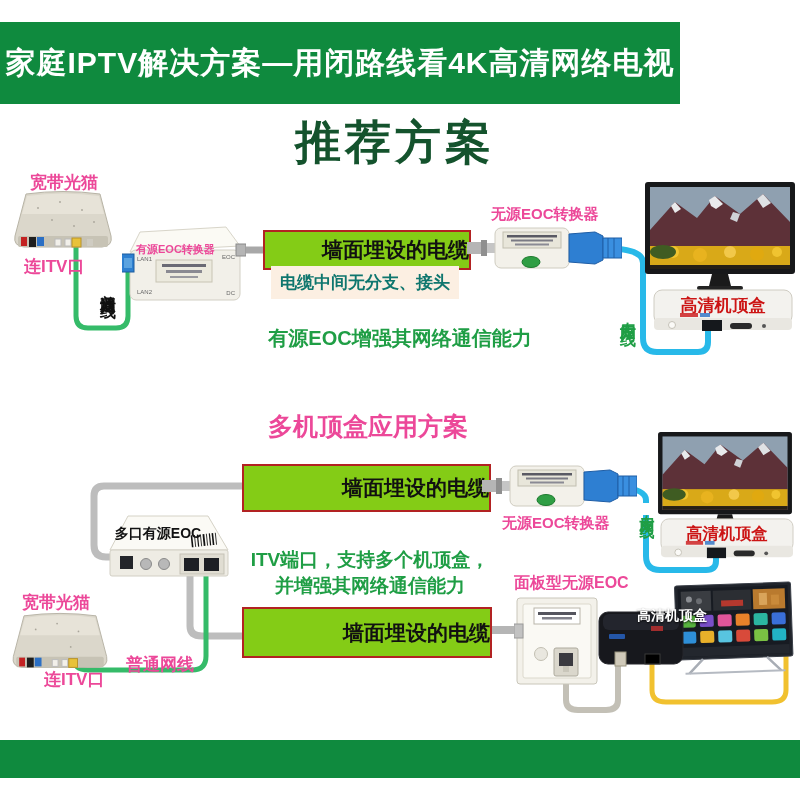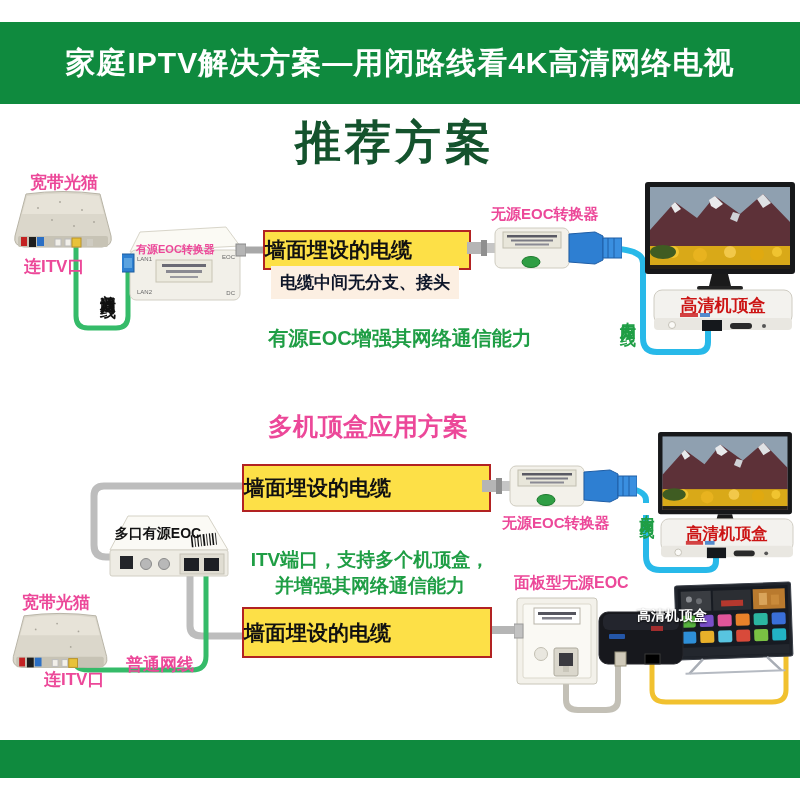--- a/index.html
+++ b/index.html
@@ -1,36 +1,36 @@
 <!DOCTYPE html>
 <html><head>
 <meta charset="utf-8">
 <style>
   html,body{margin:0;padding:0;background:#fff;}
   #page{position:relative;width:800px;height:800px;background:#fff;overflow:hidden;
         font-family:"Liberation Sans","DejaVu Sans",sans-serif;}
   .abs{position:absolute;}
   
-  #banner{left:0;top:22px;width:800px;height:82px;background:#0f8a3e;display:flex;
+  #banner{left:0;top:22px;width:680px;height:82px;background:#0f8a3e;display:flex;
           align-items:center;justify-content:center;}
   #banner .t{color:#fff;font-size:30px;font-weight:bold;letter-spacing:1px;}
   #footer{left:0;top:740px;width:800px;height:38px;background:#0f8a3e;}
   
   .bigtitle{left:0;top:112px;width:790px;text-align:center;color:#14532d;
             font-size:46px;font-weight:bold;letter-spacing:4px;z-index:5;}
   
   .lbl{font-weight:bold;color:#ec4899;z-index:6;white-space:nowrap;}
   .vlbl{writing-mode:vertical-rl;text-orientation:upright;font-weight:bold;z-index:6;
         letter-spacing:3px;line-height:1;}
   .green{color:#1f9e45;}
   
-  .wallbox{background:#fde047;border:2px solid #b22222;display:flex;align-items:center;
-           justify-content:flex-start;font-weight:bold;color:#111;z-index:3;}
+  .wallbox{background:#84cc16;border:2px solid #b22222;display:flex;align-items:center;
+           justify-content:flex-end;font-weight:bold;color:#111;z-index:3;}
   .warnstrip{background:#fcefe2;display:flex;align-items:center;justify-content:center;
-             font-weight:bold;color:#0f172a;z-index:3;}
+             font-weight:bold;color:#0f766e;z-index:3;}
   .note{position:absolute;text-align:center;font-weight:bold;color:#1f9e45;z-index:5;}
   svg{display:block;}
   .dev{z-index:3;}
   .tv{z-index:2;}
   #cables{left:0;top:0;z-index:1;}
   .stbwhitelabel{fill:#cc1414;font-weight:bold;}
   .tinyport{font-size:6px;fill:#666;}
 </style>
 </head>
 <body>

